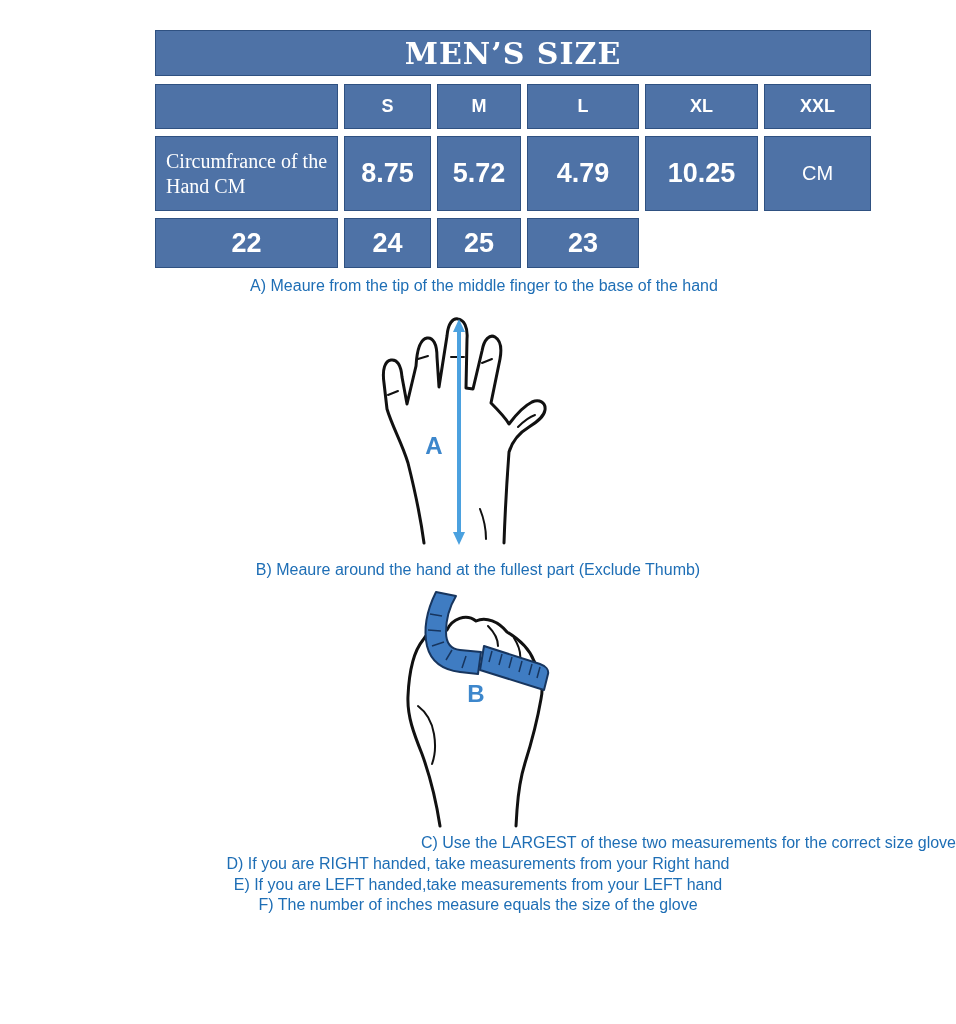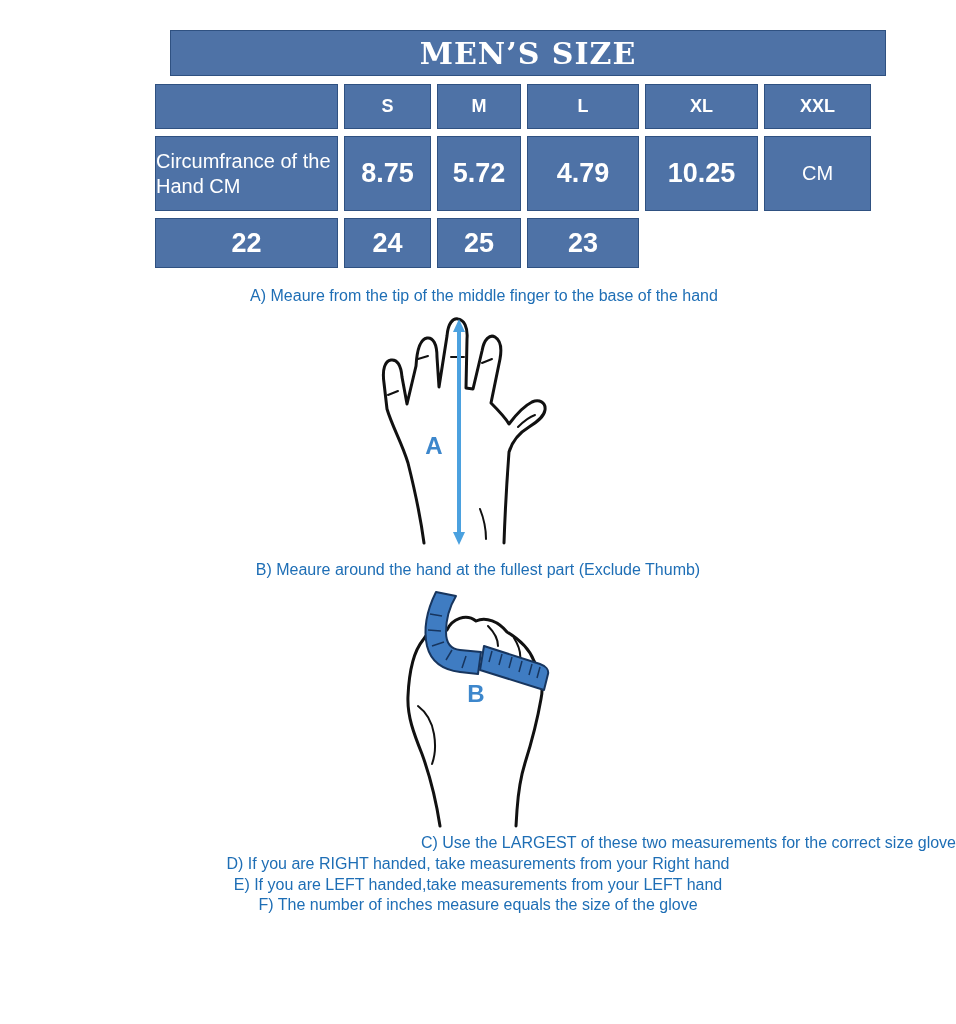--- a/index.html
+++ b/index.html
@@ -26,39 +26,38 @@
     height:46px;width:100%;
     background:var(--cell-blue);
     border:1px solid var(--cell-border);
     color:#ffffff;
     font-family:"DejaVu Serif", serif;
     font-weight:bold;
     font-size:30px;
     letter-spacing:1px;
     display:flex;align-items:center;justify-content:center;
     margin-bottom:8px;
-    margin-left:15px;
   }
   .tbl-grid{
     display:grid;
     grid-template-columns:183px 87px 84px 112px 113px 107px;
     grid-template-rows:45px 75px 50px;
     column-gap:6px;row-gap:7px;
   }
   .cell{
     background:var(--cell-blue);
     border:1px solid var(--cell-border);
     color:#ffffff;
     display:flex;align-items:center;justify-content:center;
     text-align:center;
   }
   .cell.head{font-size:18px;font-weight:bold;}
   .cell.val{font-size:27px;font-weight:bold;}
   .cell.rowlabel{font-size:20px;line-height:1.25;}
-  .cell.left{justify-content:flex-start;text-align:left;padding-left:0;padding-right:6px;}
+  .cell.left{justify-content:flex-start;text-align:left;padding-left:10px;padding-right:6px;font-family:Liberation Serif, serif;}
   .instr{
     position:absolute;left:0;width:100%;
     text-align:center;
     color:var(--text-blue);
     font-size:16px;
     white-space:pre;
   }
   .fig{position:absolute;}
   .fig-hand{left:358px;top:311px;}
   .fig-fist{left:388px;top:586px;}
@@ -86,21 +85,21 @@
       <div class="cell val">10.25</div>
 
       <div class="cell rowlabel">CM</div>
       <div class="cell val">22</div>
       <div class="cell val">24</div>
       <div class="cell val">25</div>
       <div class="cell val">23</div>
     </div>
   </div>
 
-  <div class="instr" style="top:287px;padding-left:12px;">A) Meaure from the tip of the middle finger to the base of the hand</div>
+  <div class="instr" style="top:277px;padding-left:12px;">A) Meaure from the tip of the middle finger to the base of the hand</div>
   <div class="instr" style="top:561px;">B) Meaure around the hand at the fullest part (Exclude Thumb)</div>
   <div class="instr" style="top:834px;text-align:right;">C) Use the LARGEST of these two measurements for the correct size glove</div>
   <div class="instr" style="top:855px;">D) If you are RIGHT handed, take measurements from your Right hand</div>
   <div class="instr" style="top:876px;">E) If you are LEFT handed,take measurements from your LEFT hand</div>
   <div class="instr" style="top:896px;">F) The number of inches measure equals the size of the glove</div>
 
   <div class="fig fig-hand">
     <svg width="200" height="238" viewBox="0 0 200 238">
 
       <path d="M66,232

